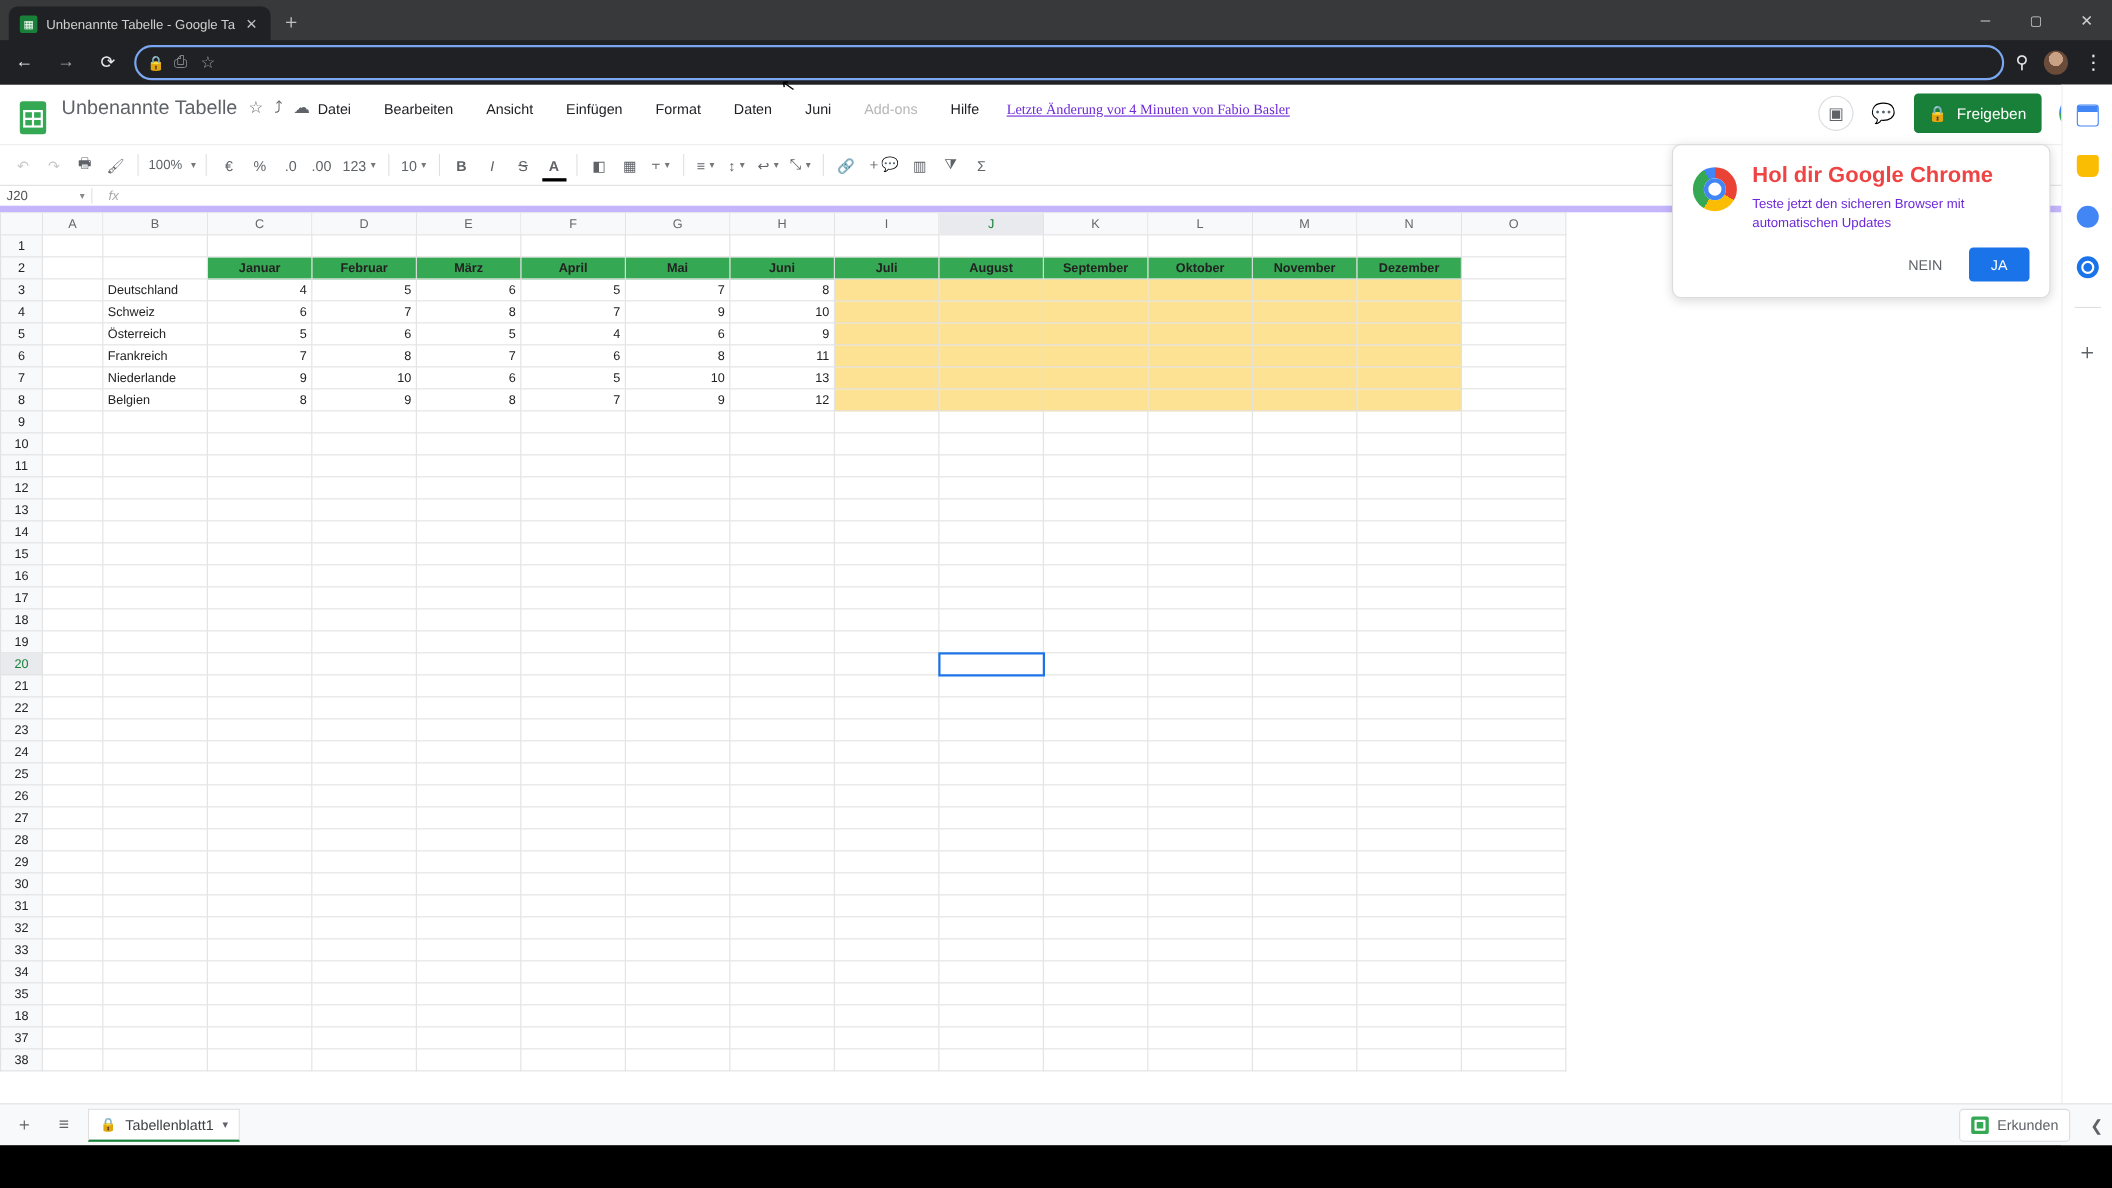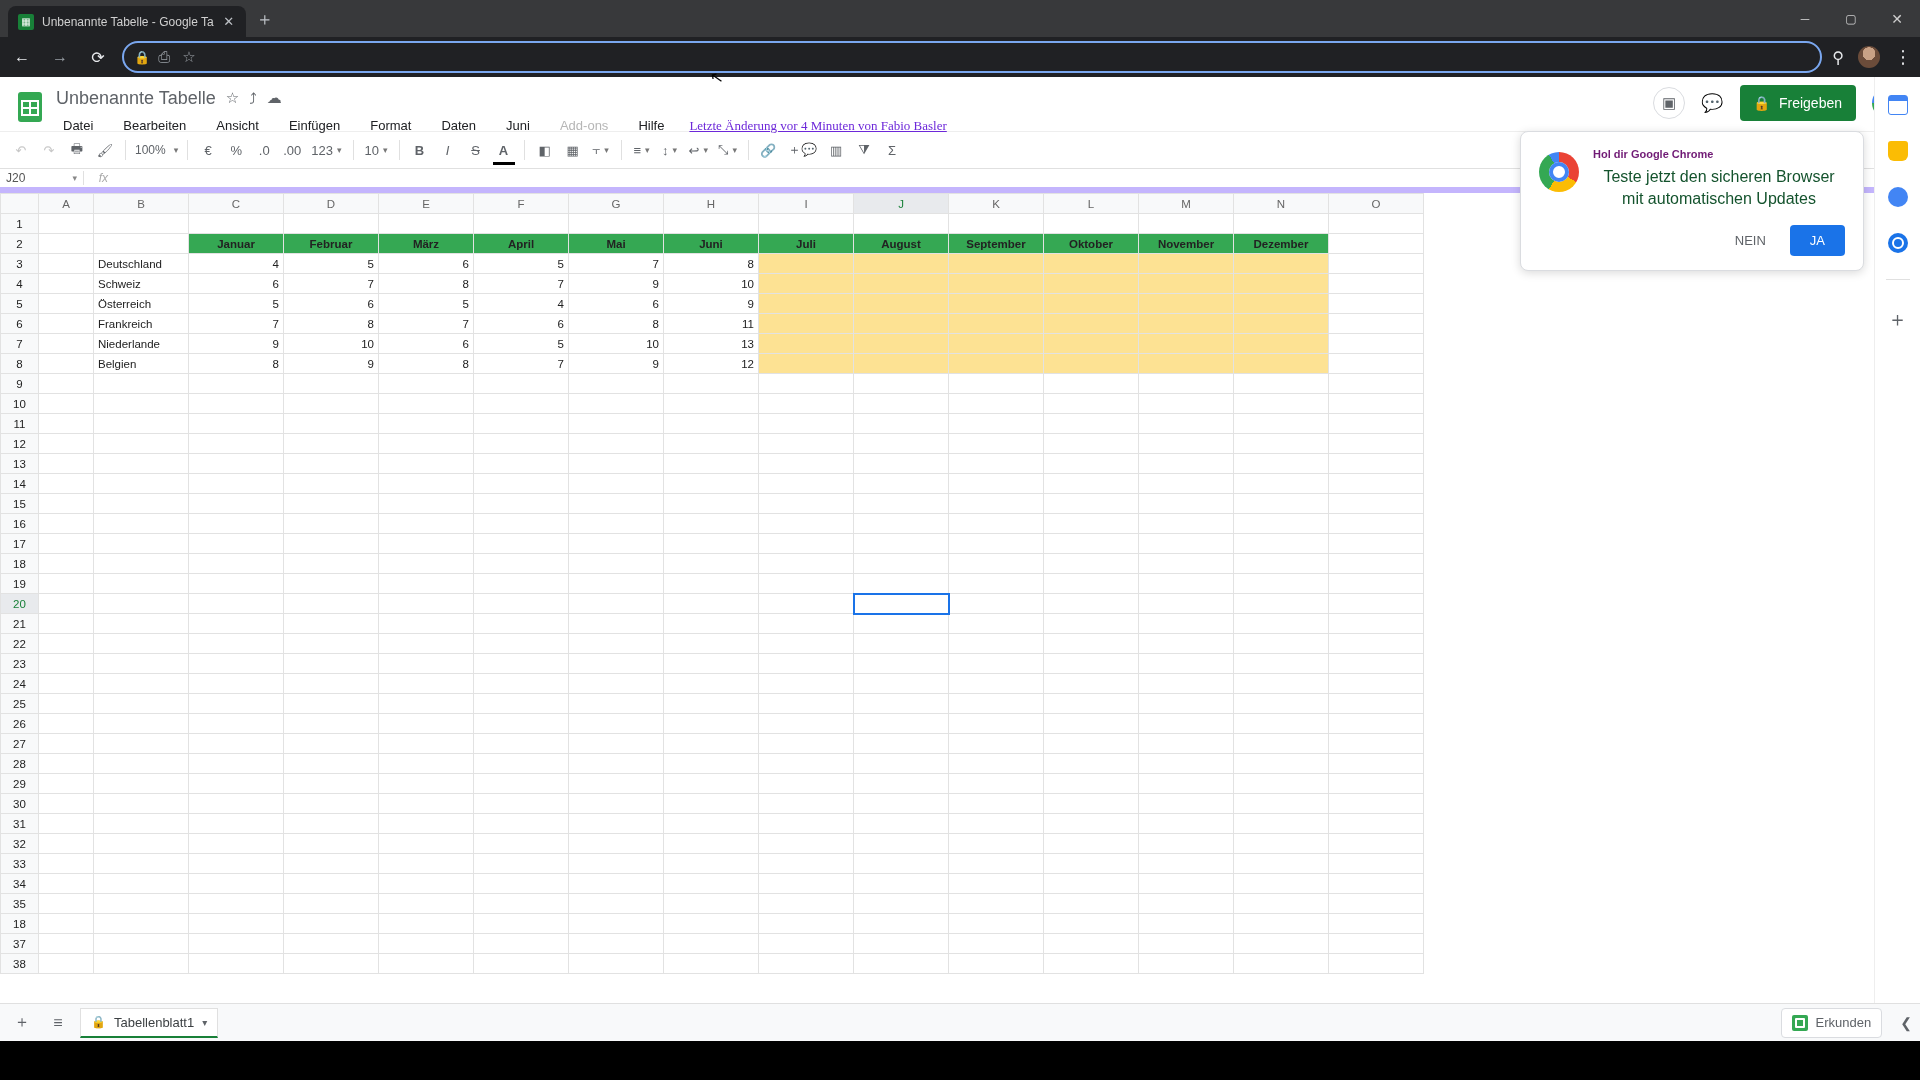--- a/index.html
+++ b/index.html
@@ -35,21 +35,21 @@
   .kebab { font-size:18px; color:#e8eaed; }
 
   
   .cursor { position:absolute; left:710px; top:68px; font-size:16px; color:#000; z-index:2000;
             transform: rotate(-10deg); pointer-events:none;}
   .cursor::before{content:"↖";}
 
   .docbar { display:flex; align-items:flex-start; padding:8px 10px 0 10px; height:54px; }
   .logo { width:36px; height:36px; margin:4px 8px 0 2px; }
   .logo svg{width:36px;height:36px;}
-  .doc-mid { flex:1; display:flex; flex-direction:column; }
+  .doc-mid { flex:1; display:flex; flex-direction:row; }
   .title-row { display:flex; align-items:center; gap:10px; height:26px; }
   .doc-title { font-size:18px; color:#5f6368; }
   .title-icon { color:#5f6368; font-size:15px; }
   .menubar { display:flex; gap:16px; font-size:13px; color:#202124; padding-top:3px;}
   .menu-item { padding:4px 7px; border-radius:3px; }
   .menu-item.disabled { color:#b6b6b6; }
   .last-edit { color:#6d28d9; text-decoration:underline; margin-left:0; padding:4px 2px; font-size:13px;font-family:Liberation Serif, serif;}
   .doc-right { display:flex; align-items:center; gap:16px; padding-right:6px;}
   .meet-icon { width:32px;height:32px;border:1px solid #dadce0;border-radius:50%;
                display:flex;align-items:center;justify-content:center;color:#5f6368;font-size:15px;}
@@ -136,22 +136,22 @@
 
   
   .promo { position:absolute; top:54px; right:56px; width:344px; background:#fff; border:1px solid #dadce0;
            border-radius:8px; box-shadow:0 2px 10px rgba(0,0,0,.15); padding:16px 18px 14px 18px; z-index:500;}
   .promo-row{display:flex; gap:14px;}
   .promo-logo{width:40px;height:40px;border-radius:50%;
       background: conic-gradient(#ea4335 0 120deg,#fbbc04 120deg 210deg,#34a853 210deg 330deg,#4285f4 330deg 360deg);
       position:relative; flex:none; margin-top:4px;}
   .promo-logo::after{content:"";position:absolute;inset:10px;background:#fff;border-radius:50%;
       box-shadow:inset 0 0 0 4px #4285f4;}
-  .promo h4{font-size:11px; font-weight:600; color:#701a75; margin-bottom:6px;}
-  .promo p{font-size:16px; color:#14532d; line-height:1.4;text-align:center;}
+  .promo h4{font-size:20px; font-weight:600; color:#ef4444; margin-bottom:6px;}
+  .promo p{font-size:12px; color:#6d28d9; line-height:1.4;}
   .promo-btns{display:flex; justify-content:flex-end; gap:10px; margin-top:14px;}
   .btn-flat{color:#5f6368; font-size:13px; padding:8px 14px; border-radius:4px;}
   .btn-primary{background:#1a73e8;color:#fff;font-size:13px;font-weight:500;padding:8px 20px;border-radius:4px;}
 
   
   .app, .browser-toolbar, .browser-tabbar { position:relative; } 
 
   
   .viewport{ position:absolute; top:77px; left:0; right:0; height: calc(1080px - 77px - 39px); background:#fff;}
 </style>

